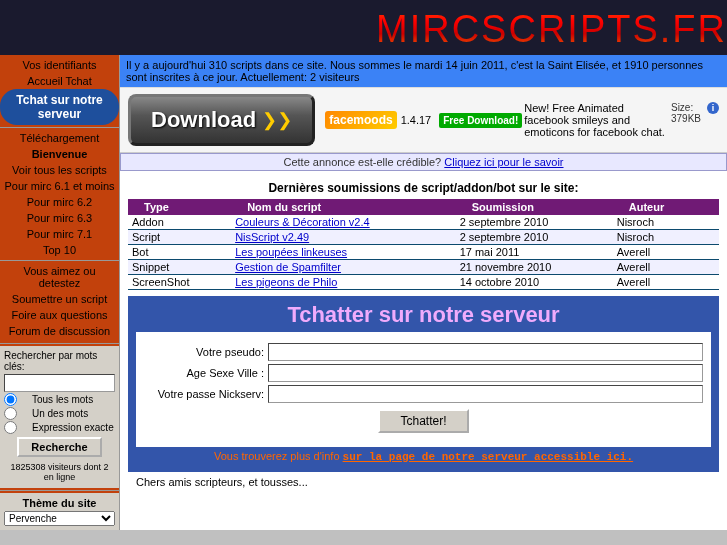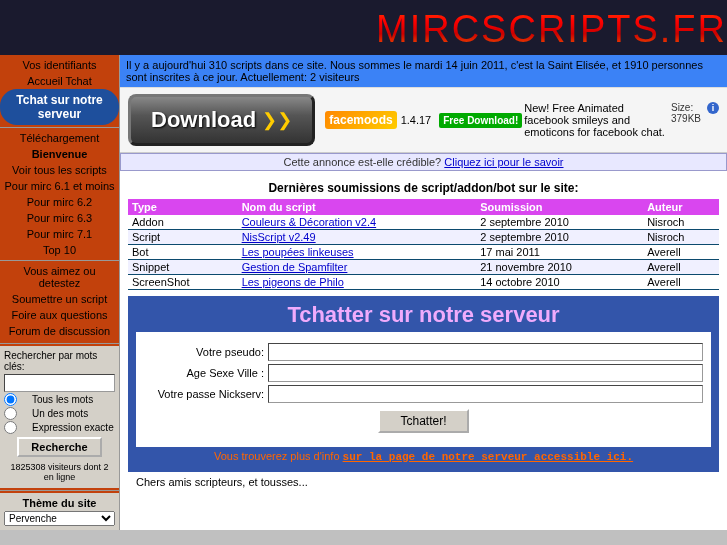--- a/index.html
+++ b/index.html
@@ -230,23 +230,23 @@
     }
 
     
     #scripts-table {
       width: 100%;
       border-collapse: collapse;
       font-size: 11px;
     }
 
     #scripts-table th {
-      background: #d946ef;
+      background: #701a75;
       color: #fff;
-      padding: 2px 4px;
+      padding: 2px 16px;
       text-align: left;
       font-size: 11px;
     }
 
     #scripts-table td {
       padding: 1px 4px;
       border-bottom: 1px solid #0c4a6e;
       color: #000;
     }
 

